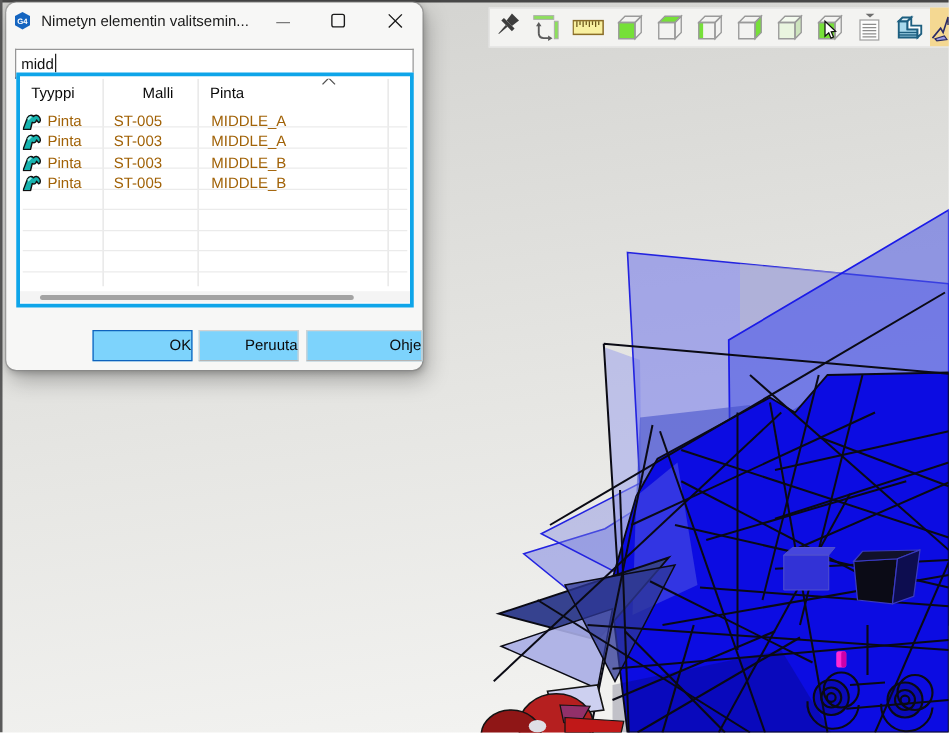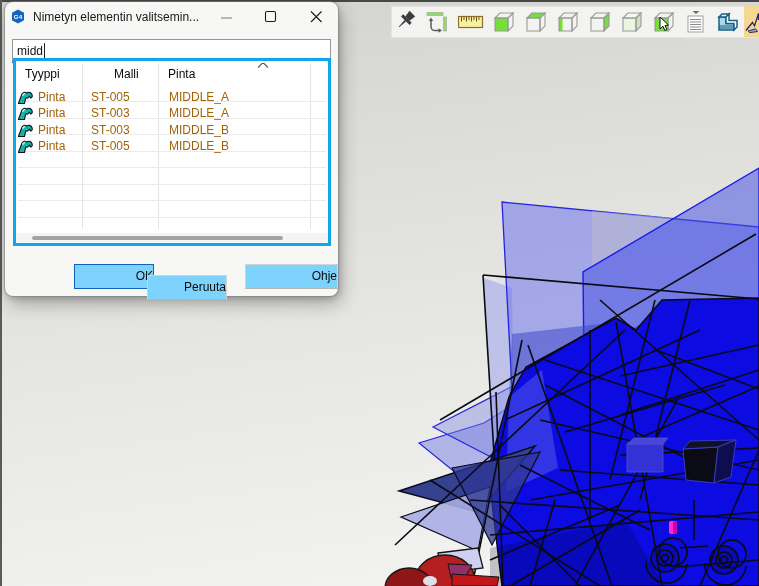--- a/index.html
+++ b/index.html
@@ -39,21 +39,21 @@
   .cell{position:absolute;font-size:12px;color:#a16207;}
   .picon{position:absolute;}
   #chev{position:absolute;left:240px;top:1px;font-size:11px;color:#555;}
   #hscroll{position:absolute;left:0;right:0;bottom:1px;height:9px;background:#f4f4f4;}
   #hthumb{position:absolute;left:16px;top:3px;width:251px;height:4px;background:#a3a3a3;border-radius:2px;}
   
   .dbtn{position:absolute;top:262px;width:78px;height:23px;border-radius:0;background:#7dd3fc;
         border:1px solid #d2d2d2;border-bottom-color:#b5b5b5;font-size:12px;color:#0a0a0a;
         text-align:right;line-height:23px;}
   #okbtn{left:69px;border:1.5px solid #0f63bd;line-height:22px;}
-  #perbtn{left:142px;margin-top:11px;}
+  #perbtn{left:154px;}
   #ohjbtn{left:240px;padding-left:13px;}
 </style>
 </head>
 <body>
 
   <svg id="model" width="759" height="586" viewBox="0 0 759 586" style="position:absolute;left:0;top:0;z-index:5;">
 
     <polygon points="419,443 484,423 640,325 759,375 759,500 462,478" fill="rgba(115,123,225,0.50)" stroke="#2323e0" stroke-width="1.2"></polygon>
 
     <polygon points="433,427 591,346 660,330 700,430 520,472" fill="rgba(120,128,222,0.40)" stroke="#2323e0" stroke-width="1.2"></polygon>

